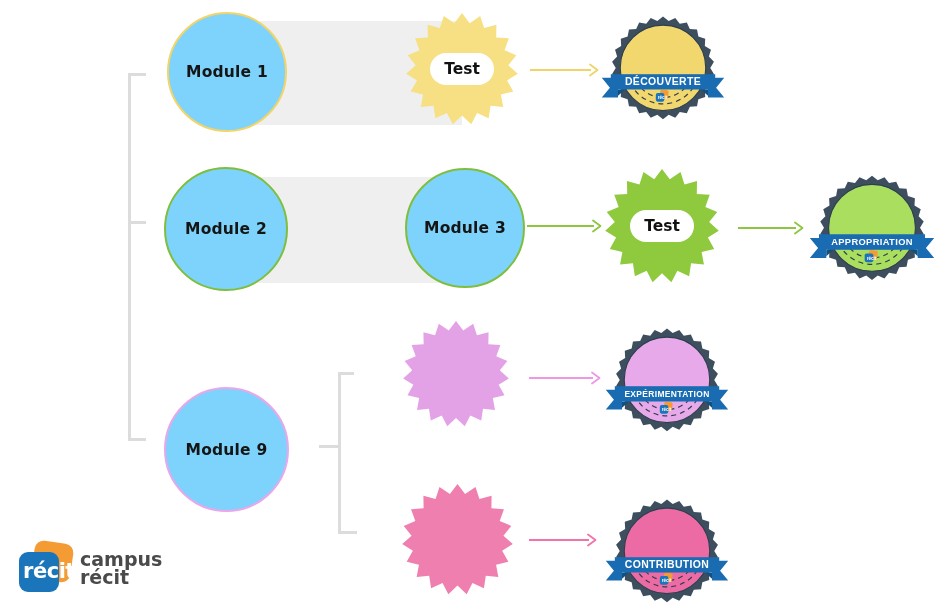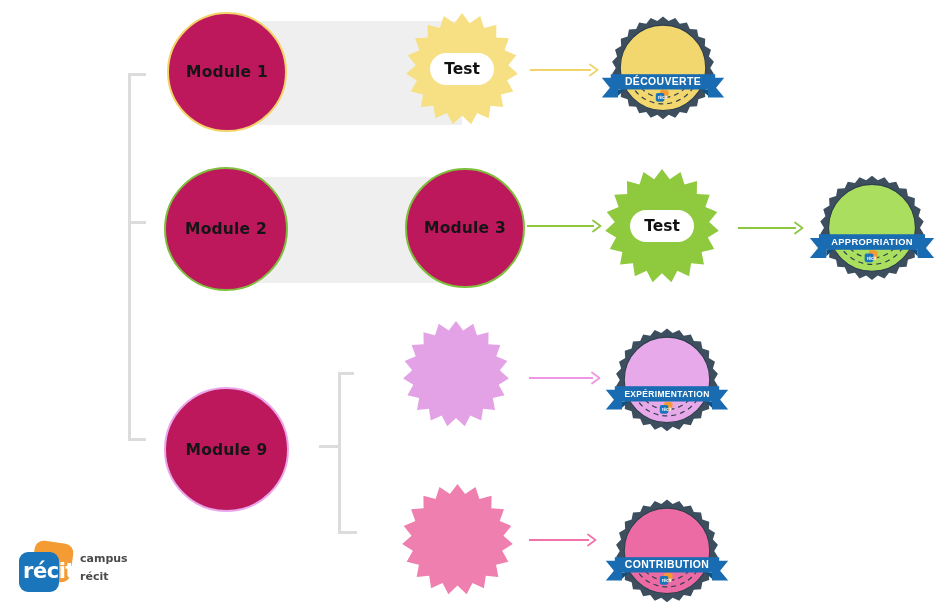--- a/index.html
+++ b/index.html
@@ -13,21 +13,21 @@
   .bracket{position:absolute;background:#dcdcdc;z-index:1;}
   .lb-v{left:128px;top:73px;width:3px;height:368px;}
   .lb-s1{left:131px;top:73px;width:15px;height:3px;}
   .lb-s2{left:131px;top:221px;width:15px;height:3px;}
   .lb-s3{left:131px;top:438px;width:15px;height:3px;}
   .rb-v{left:338px;top:372px;width:3px;height:162px;}
   .rb-s1{left:341px;top:372px;width:13px;height:3px;}
   .rb-s2{left:341px;top:531px;width:16px;height:3px;}
   .rb-s3{left:319px;top:445px;width:19px;height:3px;}
 
-  .module{position:absolute;border-radius:50%;background:#be185d;border:2px solid #ccc;
+  .module{position:absolute;border-radius:50%;background:#7dd3fc;border:2px solid #ccc;
           display:flex;align-items:center;justify-content:center;z-index:2;
           font-weight:bold;font-size:15.5px;color:#151515;letter-spacing:.2px;}
   .mod1{left:167px;top:12px;width:116px;height:116px;}
   .mod2{left:164px;top:167px;width:120px;height:120px;text-align:center;}
   .mod3{left:405px;top:168px;width:116px;height:116px;}
   .mod4{left:164px;top:387px;width:121px;height:121px;}
 
   .activity{position:absolute;z-index:2;display:flex;align-items:center;justify-content:center;}
   .activity svg{position:absolute;inset:0;width:100%;height:100%;}
   .act1{left:406px;top:13px;width:112px;height:112px;}
@@ -50,21 +50,21 @@
   .arrow3{left:737px;top:218px;width:67px;}
   .arrow4{left:528px;top:368px;width:73px;}
   .arrow5{left:528px;top:530px;width:69px;}
 
   .logo{position:absolute;left:18px;top:538px;width:200px;height:62px;z-index:2;}
   .logo-orange{position:absolute;left:15px;top:4px;width:39px;height:39px;border-radius:9px;
                transform:rotate(8deg);}
   .logo-blue{position:absolute;left:1px;top:14px;width:40px;height:40px;border-radius:9px;}
   .logo-word{position:absolute;left:-2px;top:21px;width:66px;text-align:center;
              font-weight:bold;font-size:21px;color:#fff;letter-spacing:-.5px;}
-  .campus{position:absolute;left:62px;top:12px;font-size:11px;font-weight:600;
+  .campus{position:absolute;left:62px;top:12px;font-size:19px;font-weight:600;
           color:#4a4a4b;line-height:18px;}
 </style>
 </head>
 <body>
 
 <div id="canvas">
 
   <div class="band band1"></div>
   <div class="band band2"></div>
 

